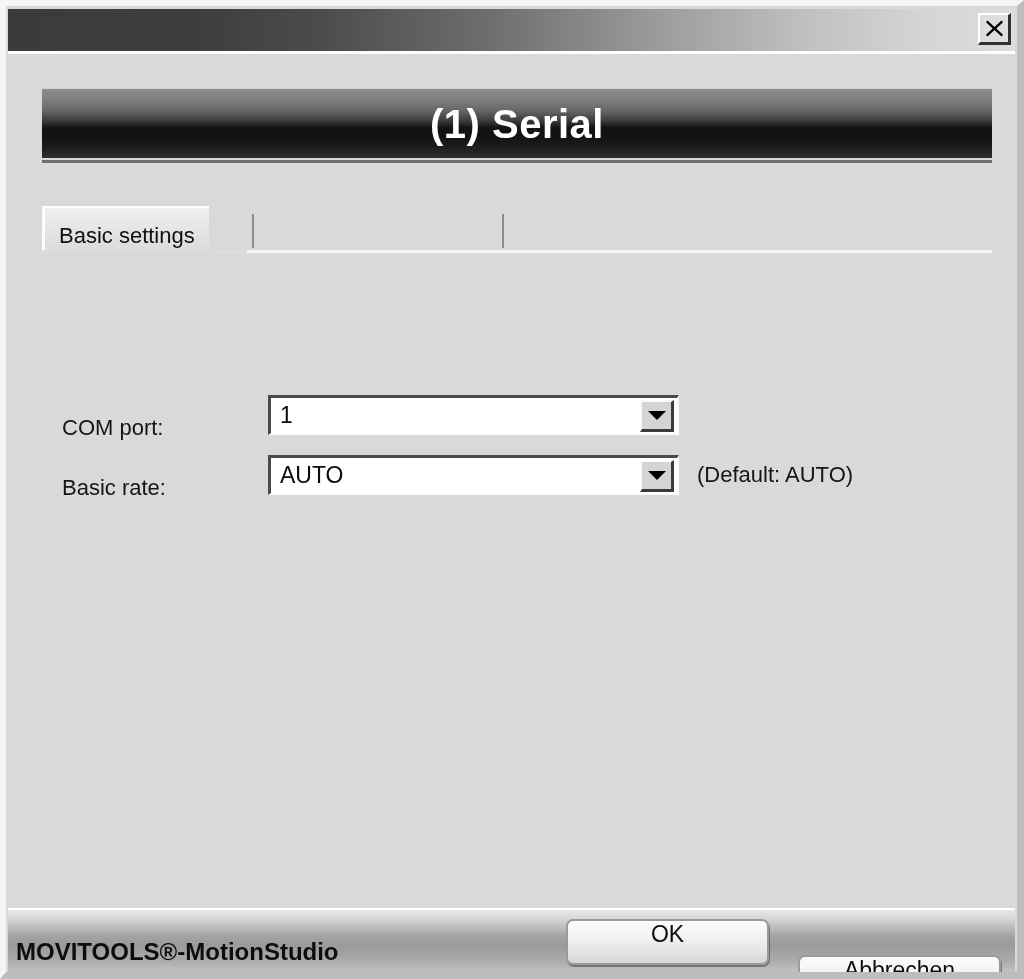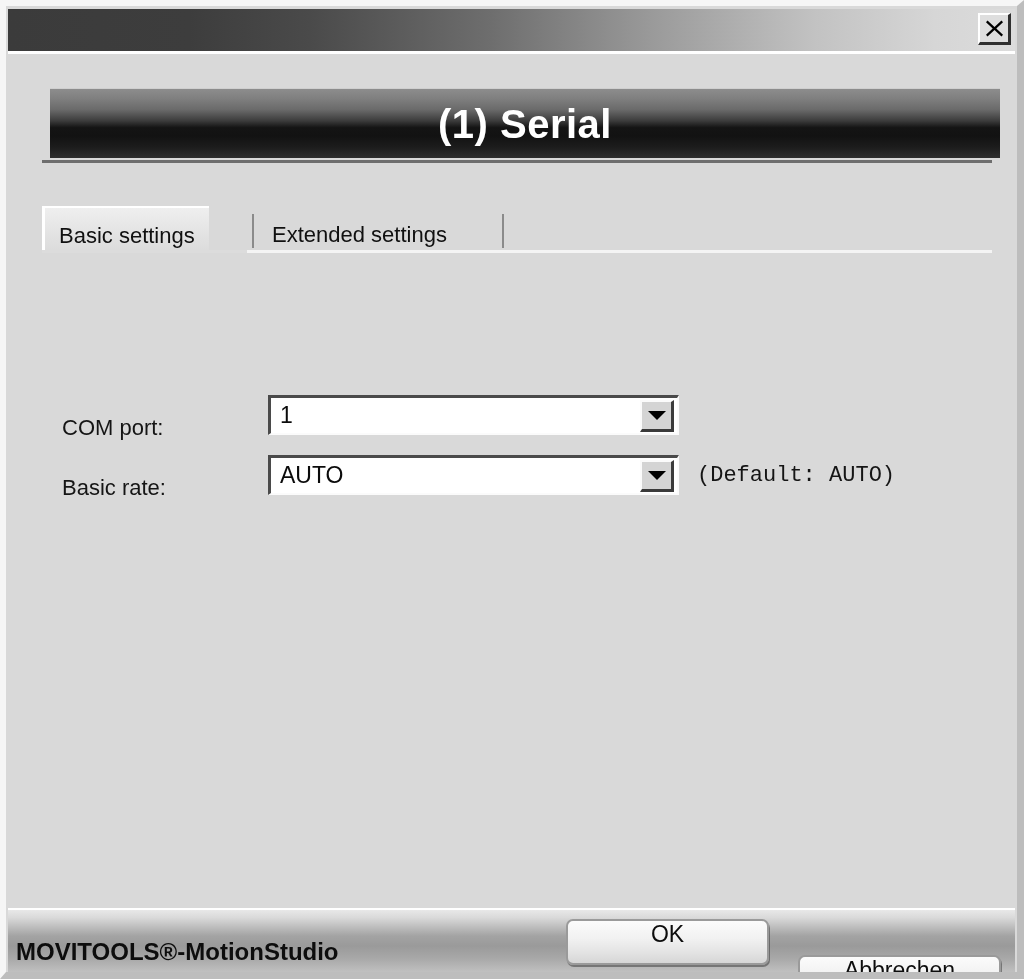--- a/index.html
+++ b/index.html
@@ -75,21 +75,21 @@
 
   
   #banner-wrap {
     position: absolute;
     left: 36px; top: 82px;
     width: 950px;
     height: 78px;
   }
   #banner {
     position: absolute;
-    left: 8px; top: 0;
+    left: 0; top: 0;
     width: 950px;
     height: 70px;
     background: linear-gradient(to bottom,
         #8d8d8d 0%, #7f7f7f 14%, #6a6a6a 30%,
         #3c3c3c 46%, #141414 56%, #121212 68%,
         #1c1c1c 84%, #2e2e2e 100%);
     border-top: 1px solid #cfcfcf;
     box-sizing: border-box;
     display: flex;
     align-items: center;
@@ -239,21 +239,21 @@
     border-left: 9px solid transparent;
     border-right: 9px solid transparent;
     border-top: 9px solid #000000;
   }
   .field-hint {
     position: absolute;
     left: 655px;
     font-size: 22px;
     color: #151515;
     white-space: nowrap;
-    font-family: Liberation Mono, monospace;
+    font-family: Liberation Sans, sans-serif;
   }
 
   
   #footer-top-rule {
     position: absolute;
     left: 2px; top: 902px;
     width: 1007px;
     height: 2px;
     background: #ffffff;
   }
@@ -320,23 +320,20 @@
         <span id="banner-title">(1) Serial</span>
       </div>
       <div id="banner-underline"></div>
     </div>
 
     <div id="tabstrip">
       <div class="tab active">
         <span>Basic settings</span>
       </div>
       <div class="tab-divider" id="tab-divider-1"></div>
-      <div class="tab inactive">
-        <span>Extended settings</span>
-      </div>
       <div class="tab-divider" id="tab-divider-2"></div>
     </div>
 
     <div id="panel">
 
       <div class="form-row" id="row-comport">
         <span class="field-label">COM port:</span>
         <div class="combo">
           <span class="combo-value">1</span>
           <span class="combo-button">

